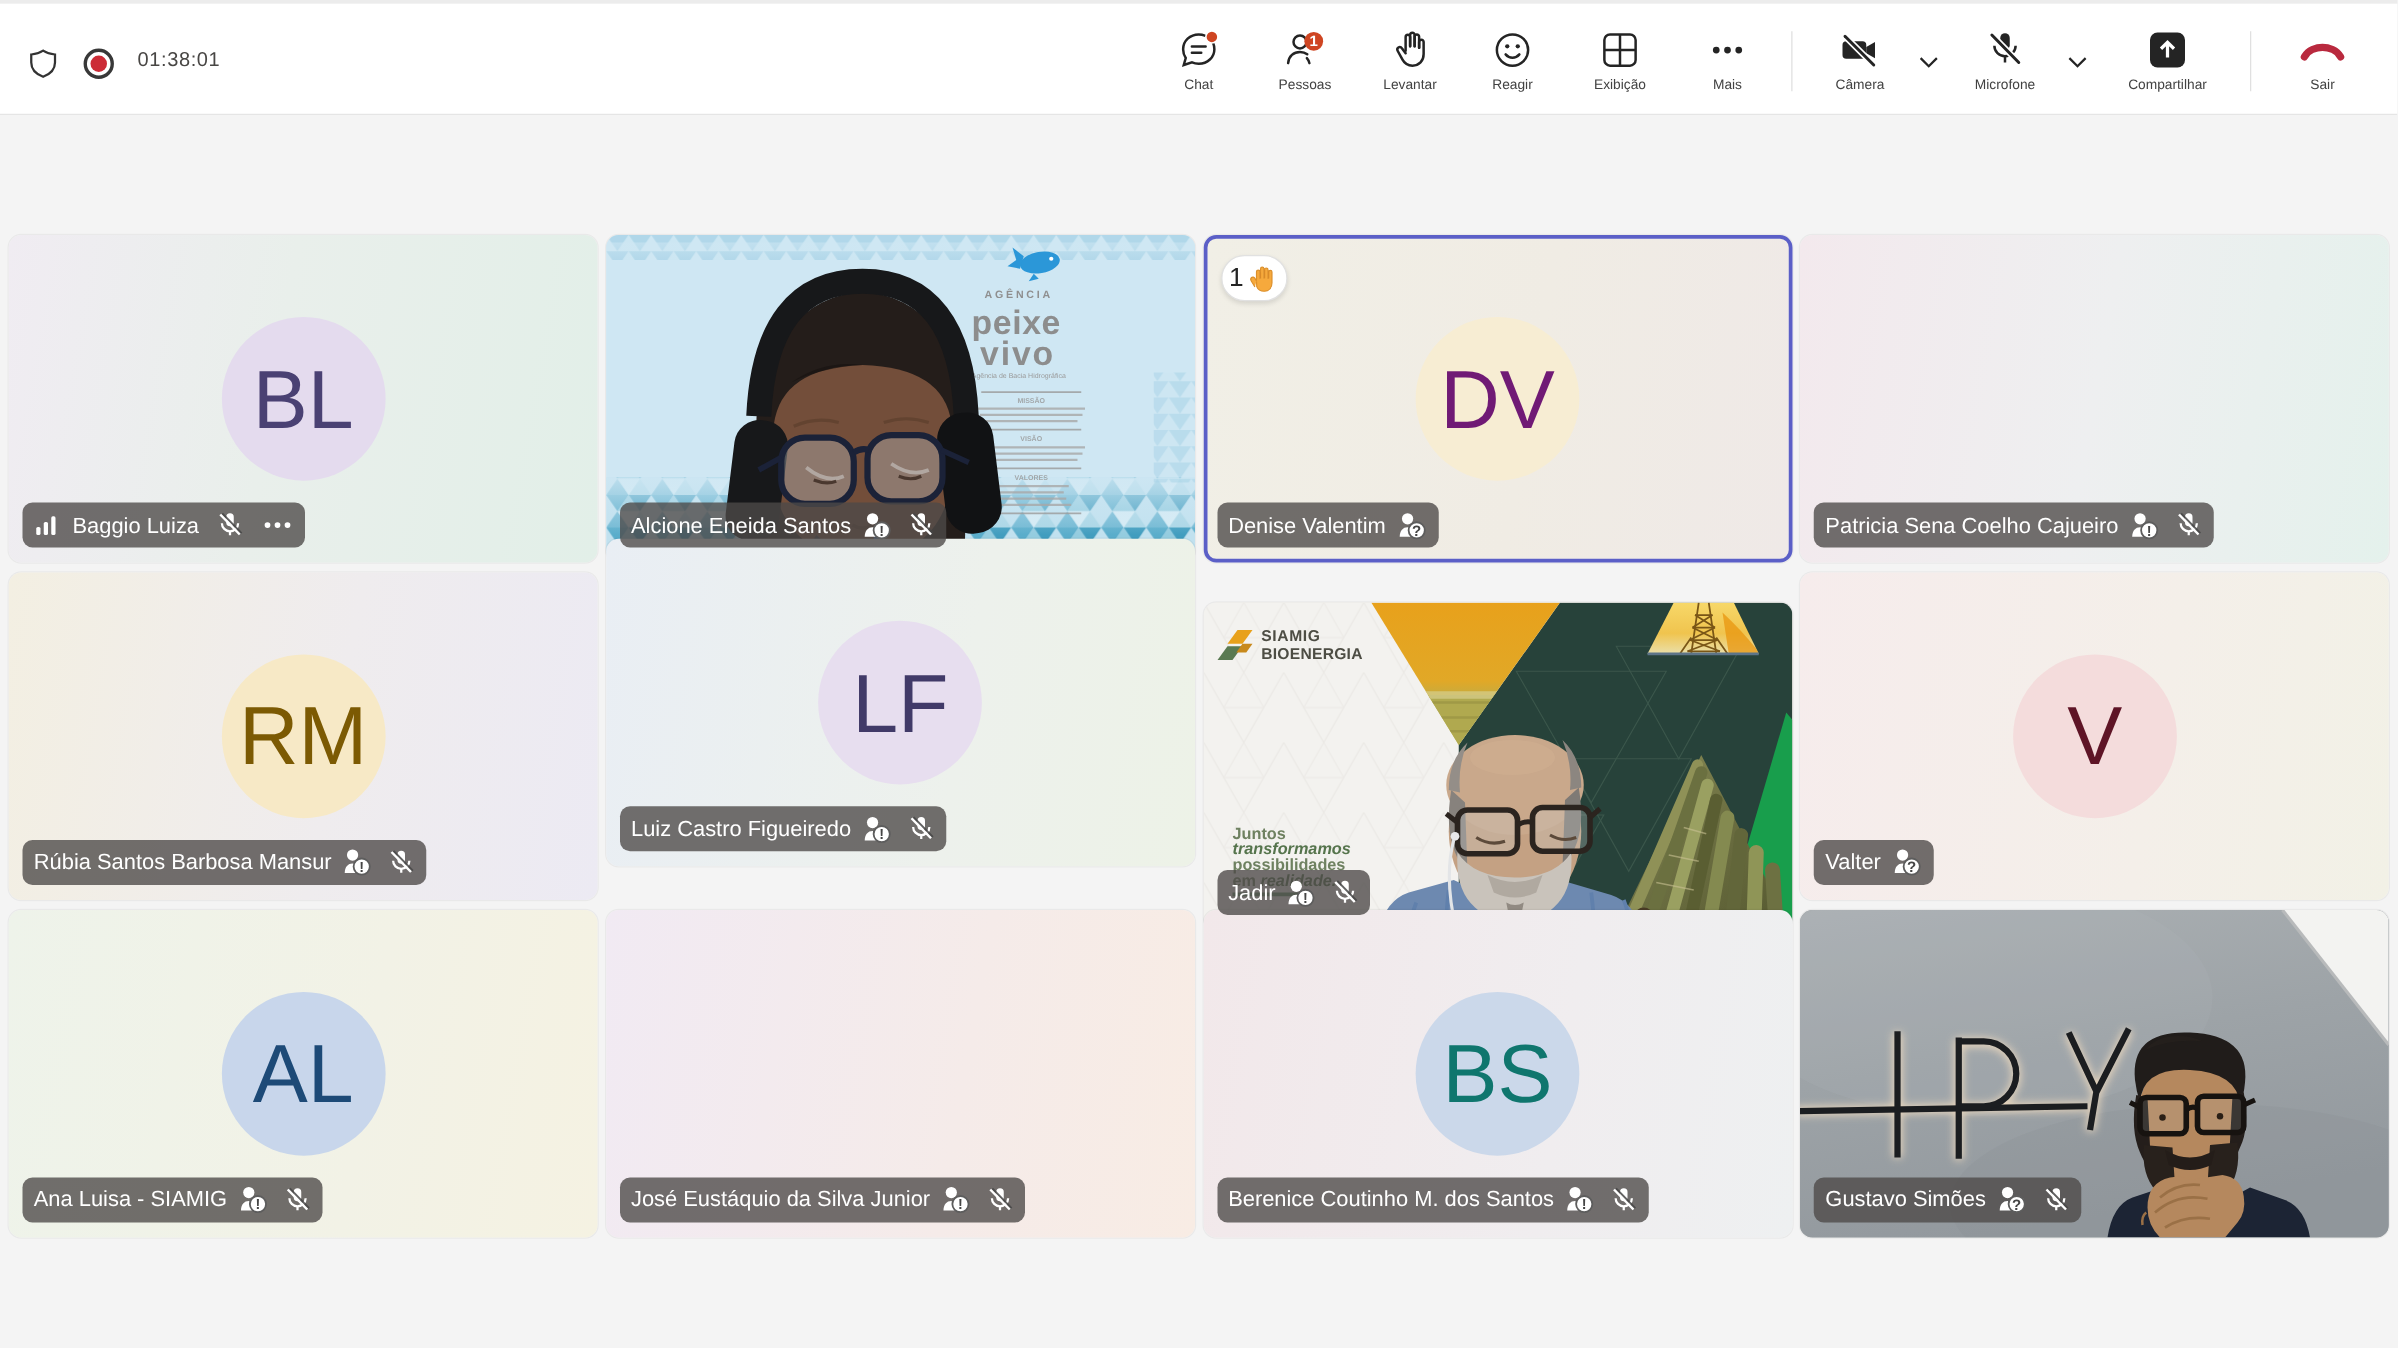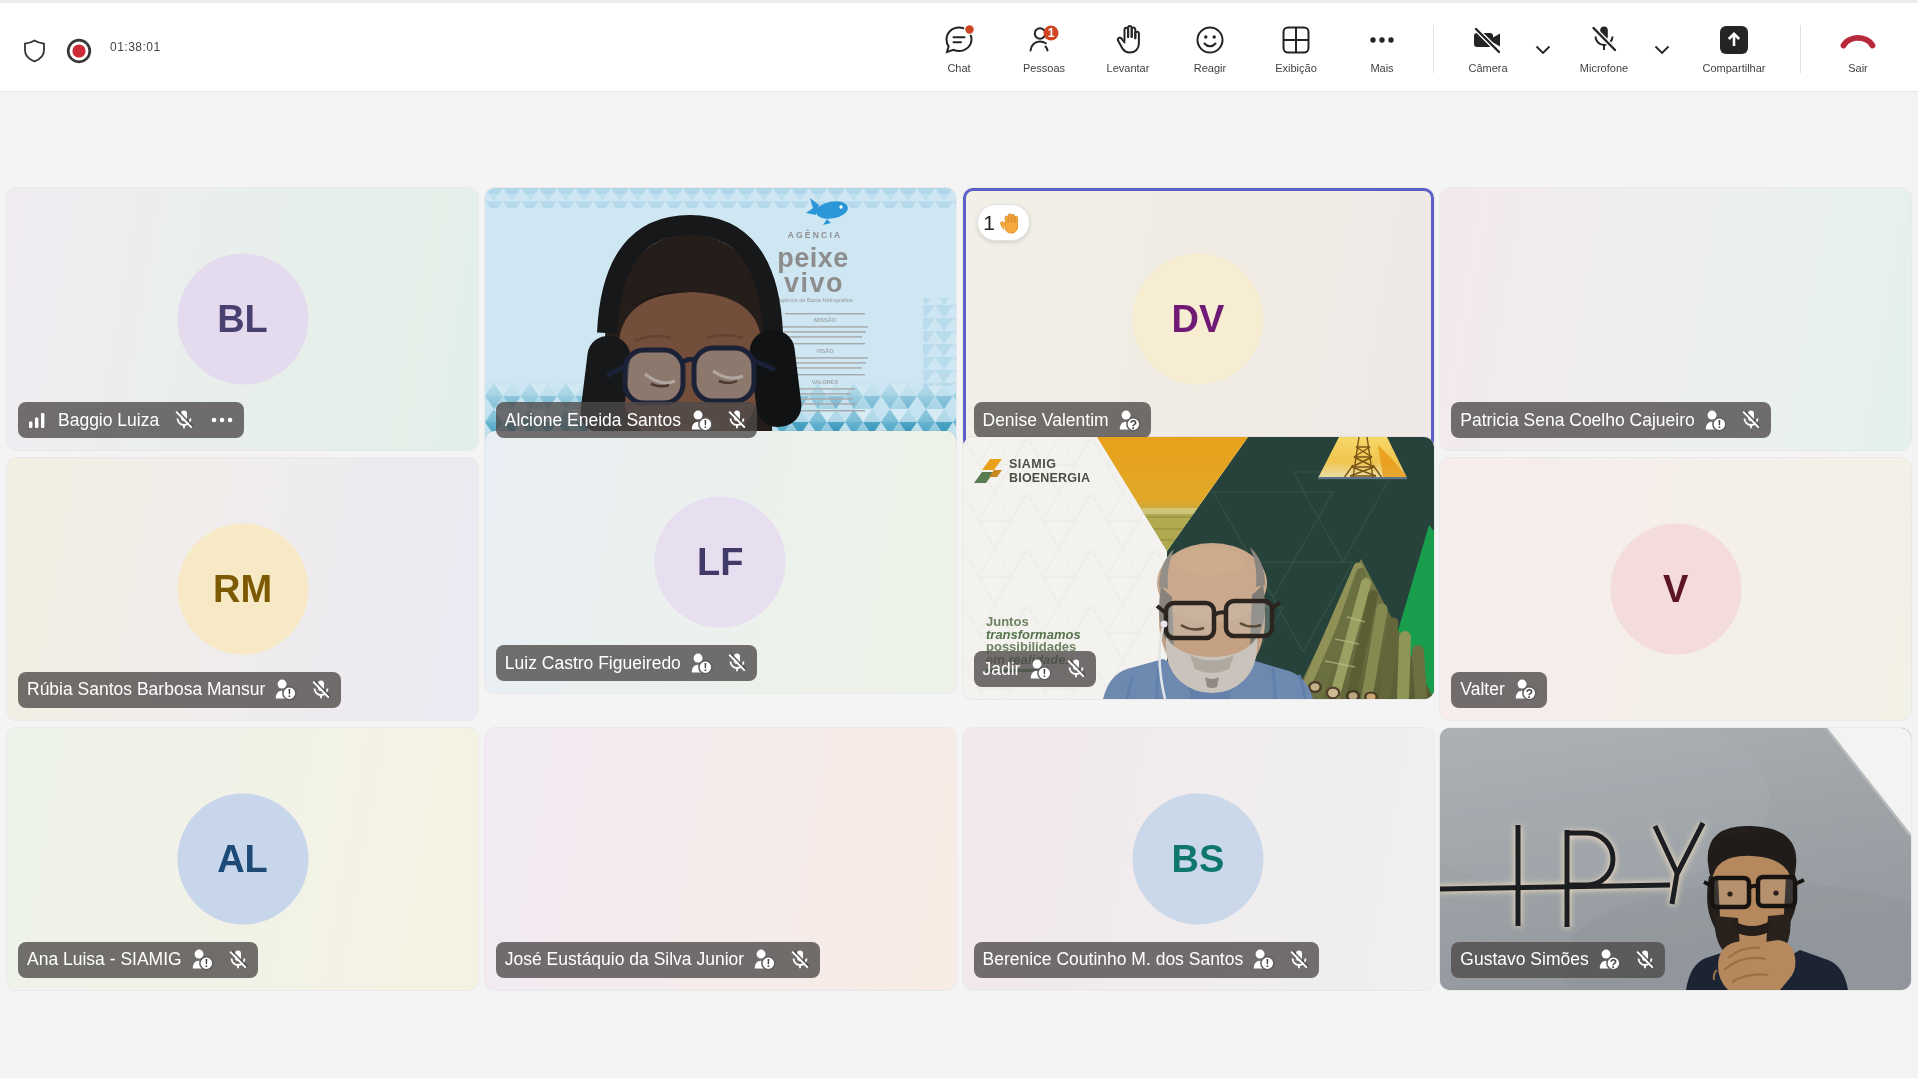--- a/index.html
+++ b/index.html
@@ -2,33 +2,33 @@
 <html lang="pt"><head>
 <meta charset="utf-8">
 <title>Meeting</title>
 <style>
   * { margin:0; padding:0; box-sizing:border-box; }
   html,body { width:1918px; height:1078px; background:#f4f4f4; overflow:hidden;
     font-family:"Liberation Sans", sans-serif; }
   .stage { position:relative; width:1918px; height:1078px; }
   .hdr { position:absolute; left:0; top:3px; width:1918px; height:89px;
     background:#fff; border-bottom:1px solid #e5e5e5; }
-  .timer { position:absolute; left:110px; top:37px; font-size:12px; color:#484644; letter-spacing:0.5px; }
+  .timer { position:absolute; left:110px; top:37px; font-size:16px; color:#484644; letter-spacing:0.5px; }
   .hicon { position:absolute; top:12px; }
   .hbtn { position:absolute; top:0; height:89px; text-align:center; color:#424242; }
   .hbtn .ic { display:block; margin:20px auto 5px; }
   .hbtn .lb { display:block; font-size:11px; color:#424242; }
   .vline { position:absolute; top:22px; height:48px; width:1px; background:#e0e0e0; }
   .chev { position:absolute; top:42px; }
   .tile { position:absolute; width:471px; height:262px; border-radius:10px;
     box-shadow:0 0 0 1px rgba(0,0,0,0.045); overflow:hidden; }
   .sel { border:3px solid #5b5fc7; }
   .av { position:absolute; left:50%; top:50%; transform:translate(-50%,-50%);
     width:131px; height:131px; border-radius:50%; display:flex; align-items:center;
-    justify-content:center; font-size:38px; font-weight:bold; }
+    justify-content:center; font-size:66px; font-weight:normal; }
   .nl { position:absolute; left:11px; bottom:12px; height:36px; border-radius:8px;
     background:rgba(77,74,72,0.79); color:#fff; font-size:17.5px; display:flex;
     align-items:center; padding:0 9px; white-space:nowrap; }
   .nl svg { flex:0 0 auto; }
   .nl .nm { margin-right:2px; }
   .hand { position:absolute; left:14px; top:16px; width:53px; height:37px; background:#fff;
     border:1px solid #e1e1e1; border-radius:19px; box-shadow:0 2px 4px rgba(0,0,0,0.12);
     display:flex; align-items:center; justify-content:center; font-size:20px; color:#242424; }
   .vid { position:absolute; inset:0; }
 </style>
@@ -340,21 +340,21 @@
       </svg>
       <svg width="22" height="22" viewBox="0 0 22 22" style="margin-left:12px">
         <rect x="8" y="1.5" width="6" height="10.5" rx="3" fill="#fff"></rect>
         <path d="M4.5 9.5a6.5 6.5 0 0 0 13 0" stroke="#fff" stroke-width="1.8" fill="none"></path>
         <path d="M11 16v3.2" stroke="#fff" stroke-width="1.8"></path>
         <path d="M4.8 1.8 20.2 17.6" stroke="rgba(70,70,70,.85)" stroke-width="1.7"></path>
         <path d="M3.2 2.6 18.8 18.6" stroke="#fff" stroke-width="2"></path>
       </svg>
     </div>
   </div>
-  <div class="tile" style="left:962.5px;top:437px;background:#f1efec">
+  <div class="tile" style="left:962.5px;top:482px;background:#f1efec">
     <svg class="vid" width="471" height="262" viewBox="0 0 471 262" preserveAspectRatio="none">
       <defs>
         <pattern id="triW" width="64" height="56" patternUnits="userSpaceOnUse">
           <path d="M0 0 L32 56 L64 0 M-32 56 L0 0 M32 56 L64 0 L96 56" fill="none" stroke="#e9e7e3" stroke-width="1"></path>
           <path d="M16 28 L32 0 L48 28 Z" fill="none" stroke="#ebe9e5" stroke-width="1"></path>
         </pattern>
         <linearGradient id="fieldG" x1="0" y1="0" x2="0" y2="1">
           <stop offset="0" stop-color="#e8a11b"></stop>
           <stop offset="0.55" stop-color="#e1a827"></stop>
           <stop offset="0.72" stop-color="#b5ad4e"></stop>

